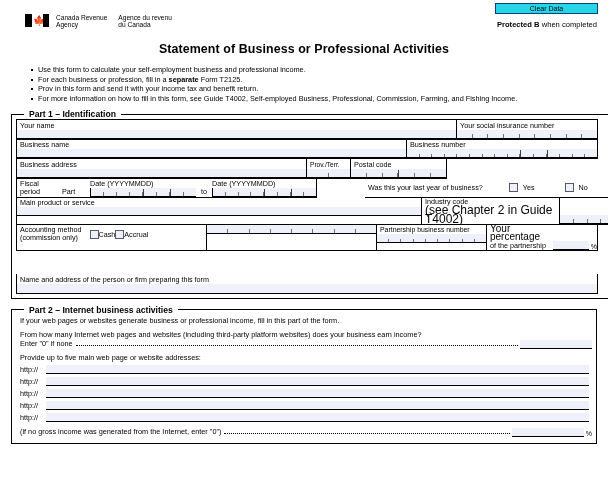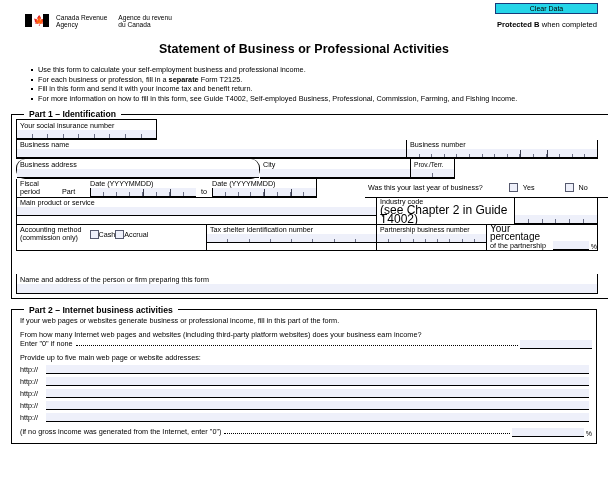--- a/index.html
+++ b/index.html
@@ -278,32 +278,36 @@
   <div class="form-title">Statement of Business or Professional Activities</div>
 
   <ul class="bullets">
     <li>
       <span>Use this form to calculate your self-employment business and professional income.</span>
     </li>
     <li>
       <span>For each business or profession, fill in a </span><b>separate</b><span> Form T2125.</span>
     </li>
     <li>
-      <span>Fill in this form and send it with your income tax and benefit return.</span>
+      <span>Prov in this form and send it with your income tax and benefit return.</span>
     </li>
     <li>
       <span>For more information on how to fill in this form, see Guide T4002, Self-employed Business, Professional, Commission, Farming, and Fishing Income.</span>
     </li>
   </ul>
 
   <fieldset class="part">
     <legend>Part 1 – Identification</legend>
     <div class="part-inner">
 
       <div class="grid">
+        <div class="cell t" style="width:441px;">
+          <div class="lbl">Your name</div>
+          <div class="inputline"></div>
+        </div>
         <div class="cell t" style="width:141px;">
           <div class="lbl">Your social insurance number</div>
           <div class="comb">
             <div class="tick"></div>
               <div class="tick"></div>
               <div class="tick"></div>
             <div class="tick"></div>
               <div class="tick"></div>
               <div class="tick"></div>
             <div class="tick"></div>
@@ -336,32 +340,40 @@
             <div class="sep"></div>
             <div class="tick"></div>
               <div class="tick"></div>
             <div class="tick"></div>
               <div class="tick"></div>
           </div>
         </div>
       </div>
 
       <div class="grid">
-        <div class="cell" style="width:244px;border-radius:9px;">
+        <div class="cell" style="width:291px;">
           <div class="lbl">Business address</div>
-          <div class="inputline"></div>
-        </div>
-        <div class="cell" style="width:151px;">
-          <div class="lbl">City</div>
           <div class="inputline"></div>
         </div>
         <div class="cell" style="width:44px;">
           <div class="lbl" style="font-size:6.6px;">Prov./Terr.</div>
           <div class="comb">
             <div class="tick"></div>
+              <div class="tick"></div>
+          </div>
+        </div>
+        <div class="cell" style="width:96px;">
+          <div class="lbl">Postal code</div>
+          <div class="comb">
+            <div class="tick"></div>
+              <div class="tick"></div>
+              <div class="tick"></div>
+            <div class="sep"></div>
+            <div class="tick"></div>
+              <div class="tick"></div>
               <div class="tick"></div>
           </div>
         </div>
       </div>
 
       <div class="grid">
         <div class="cell" style="width:301px;">
           <div style="display:flex; align-items:flex-end;">
             <div style="width:42px; flex:none; padding-left:3px;">
               <div style="font-size:7.2px; line-height:8.6px;">Fiscal</div>
@@ -408,21 +420,21 @@
             <span class="chk"></span>
             <span class="txt">Yes</span>
             <span style="width:20px;"></span>
             <span class="chk"></span>
             <span class="txt">No</span>
           </div>
         </div>
       </div>
 
       <div class="grid">
-        <div class="cell" style="width:361px;">
+        <div class="cell" style="width:406px;">
           <div class="lbl">Main product or service</div>
           <div class="inputline"></div>
         </div>
         <div class="cell" style="width:221px; display:flex;">
           <div style="flex:1 1 auto; padding-left:3px;">
             <div style="font-size:7.2px; line-height:8.6px;">Industry code</div>
             <div style="font-size:12px; line-height:8.6px;">(see Chapter 2 in Guide T4002)</div>
           </div>
           <div style="width:82px; flex:none; display:flex; align-items:flex-end; border-left:1px solid #000;">
             <div class="comb" style="width:100%;">
@@ -445,21 +457,20 @@
               <div style="font-size:7.2px; line-height:8.6px;">(commission only)</div>
             </div>
             <span style="width:8px;"></span>
             <span class="chk"></span>
             <span class="txt">Cash</span>
             <span class="chk"></span>
             <span class="txt">Accrual</span>
           </div>
         </div>
         <div class="cell" style="width:170px;">
-          <div class="lbl">Tax shelter identification number</div>
           <div class="comb">
             <div class="tick"></div>
               <div class="tick"></div>
               <div class="tick"></div>
             <div class="tick"></div>
               <div class="tick"></div>
               <div class="tick"></div>
             <div class="tick"></div>
               <div class="tick"></div>
           </div>

